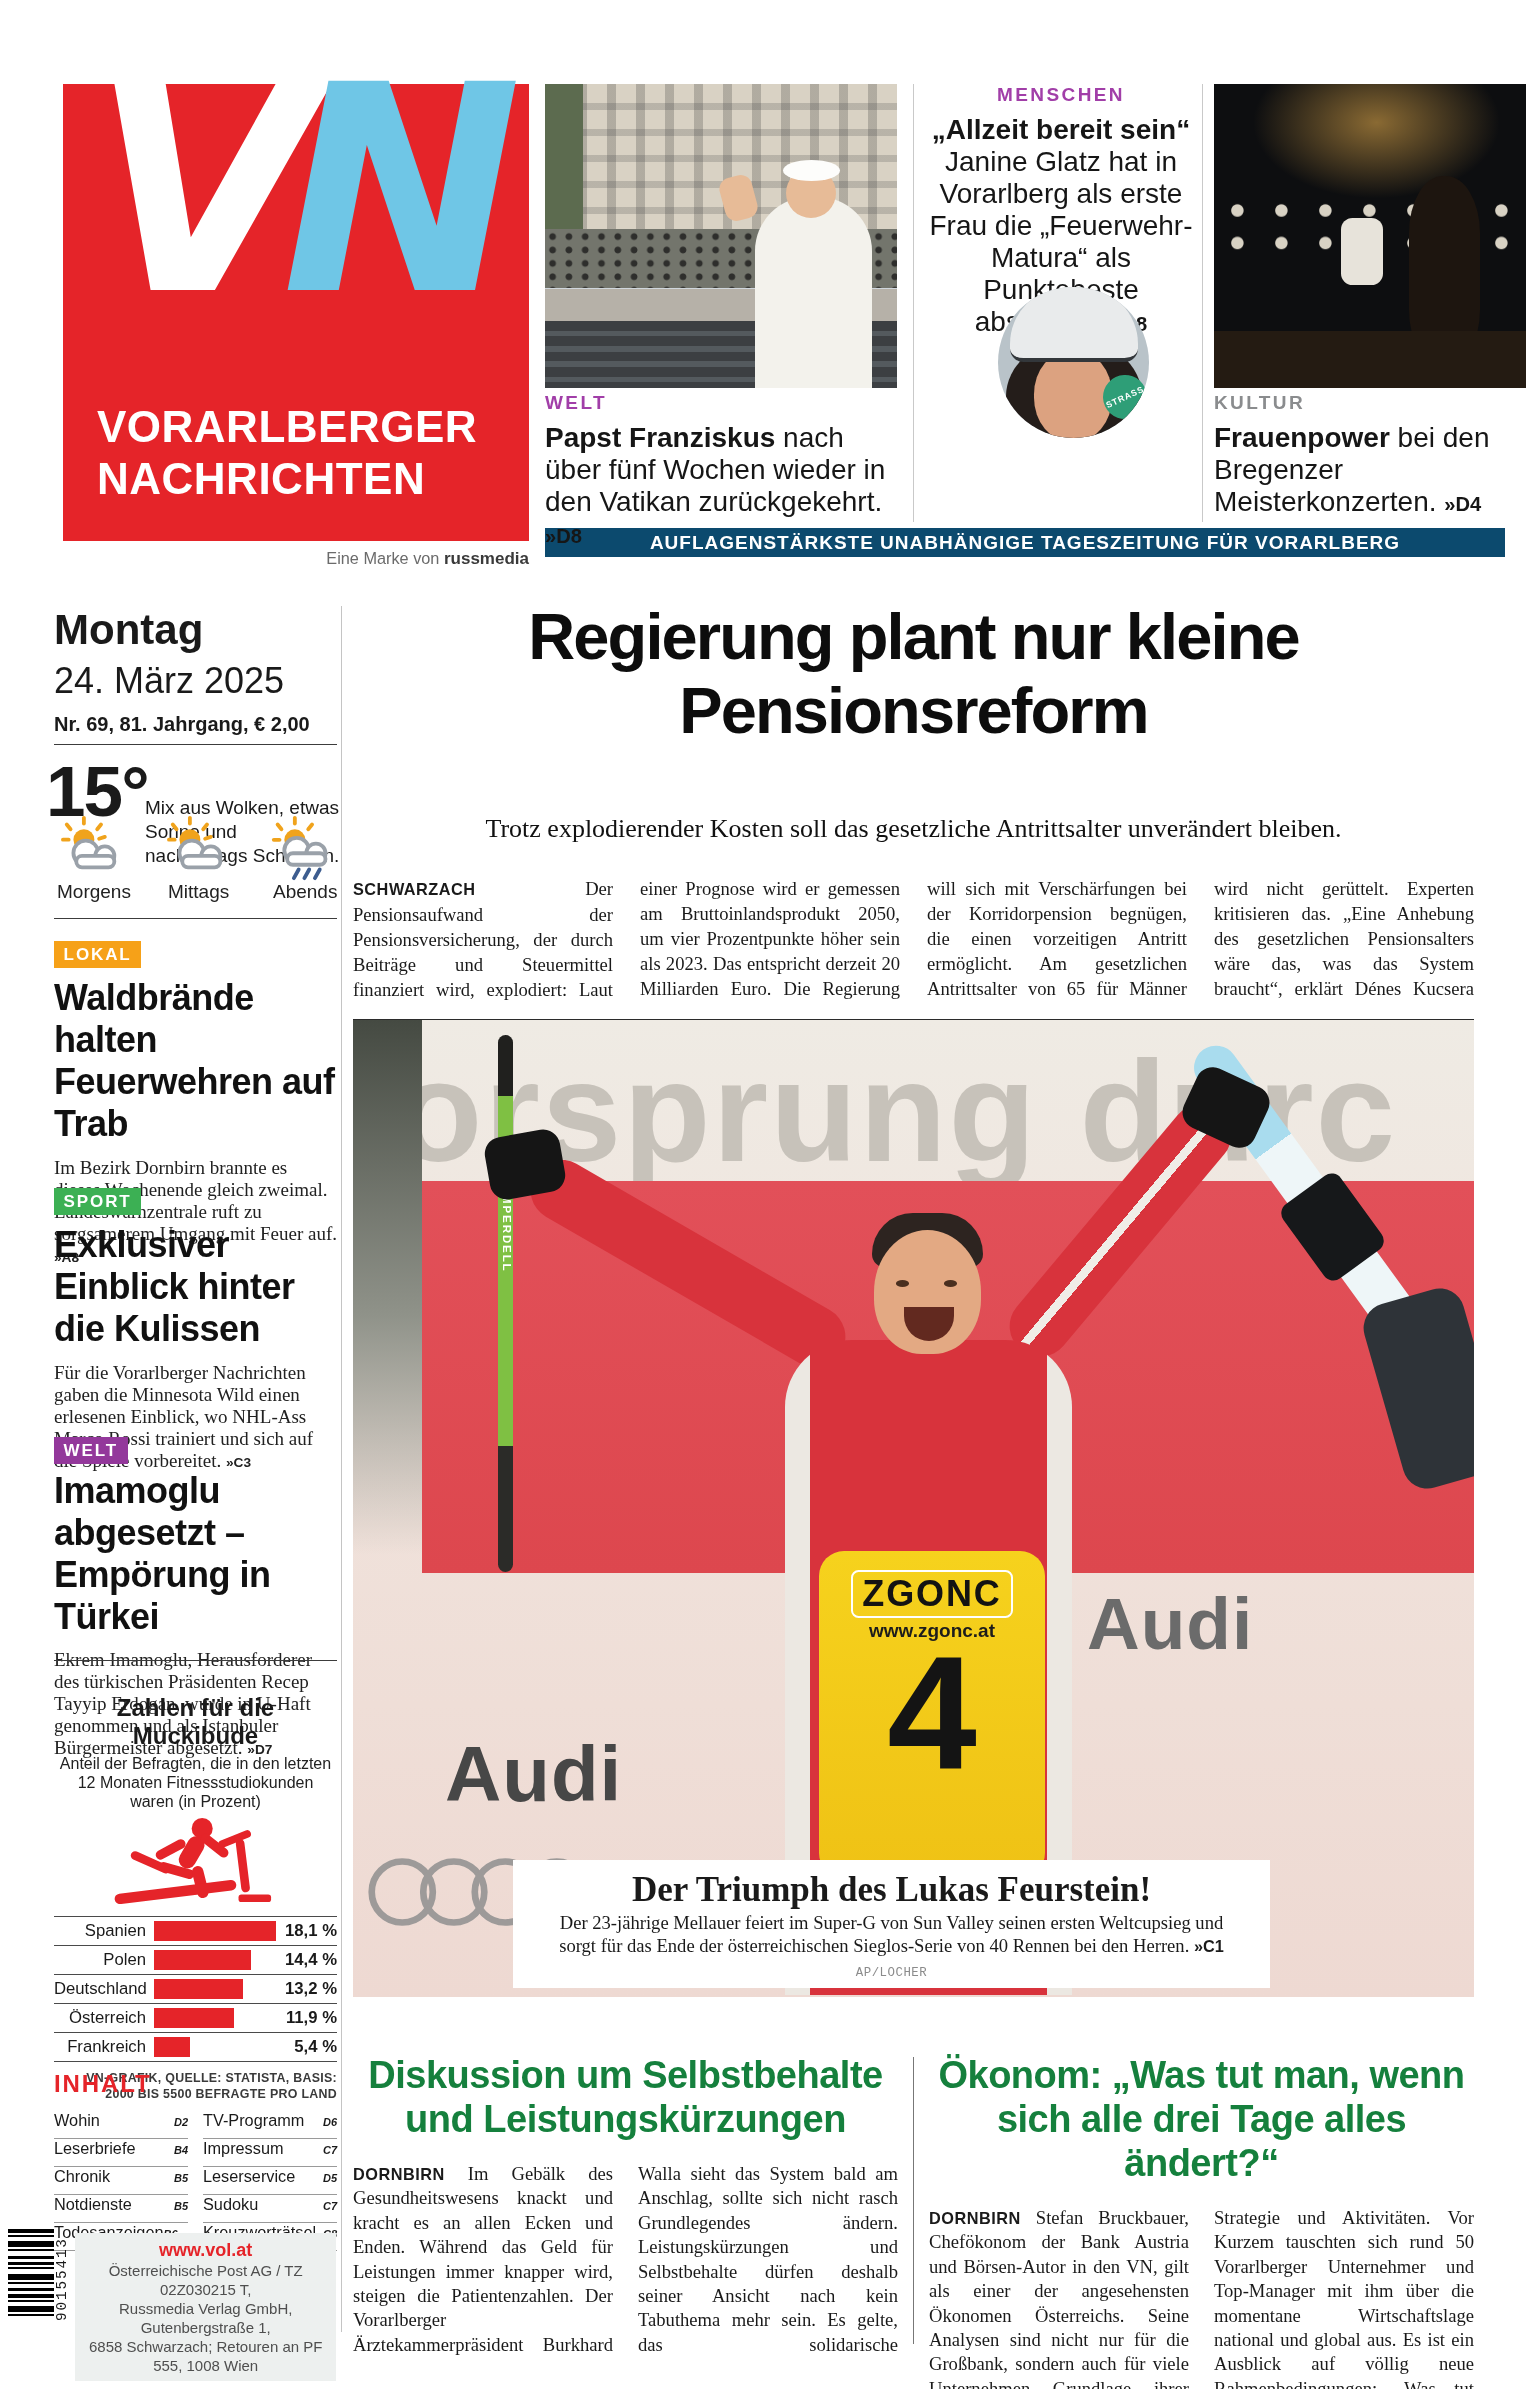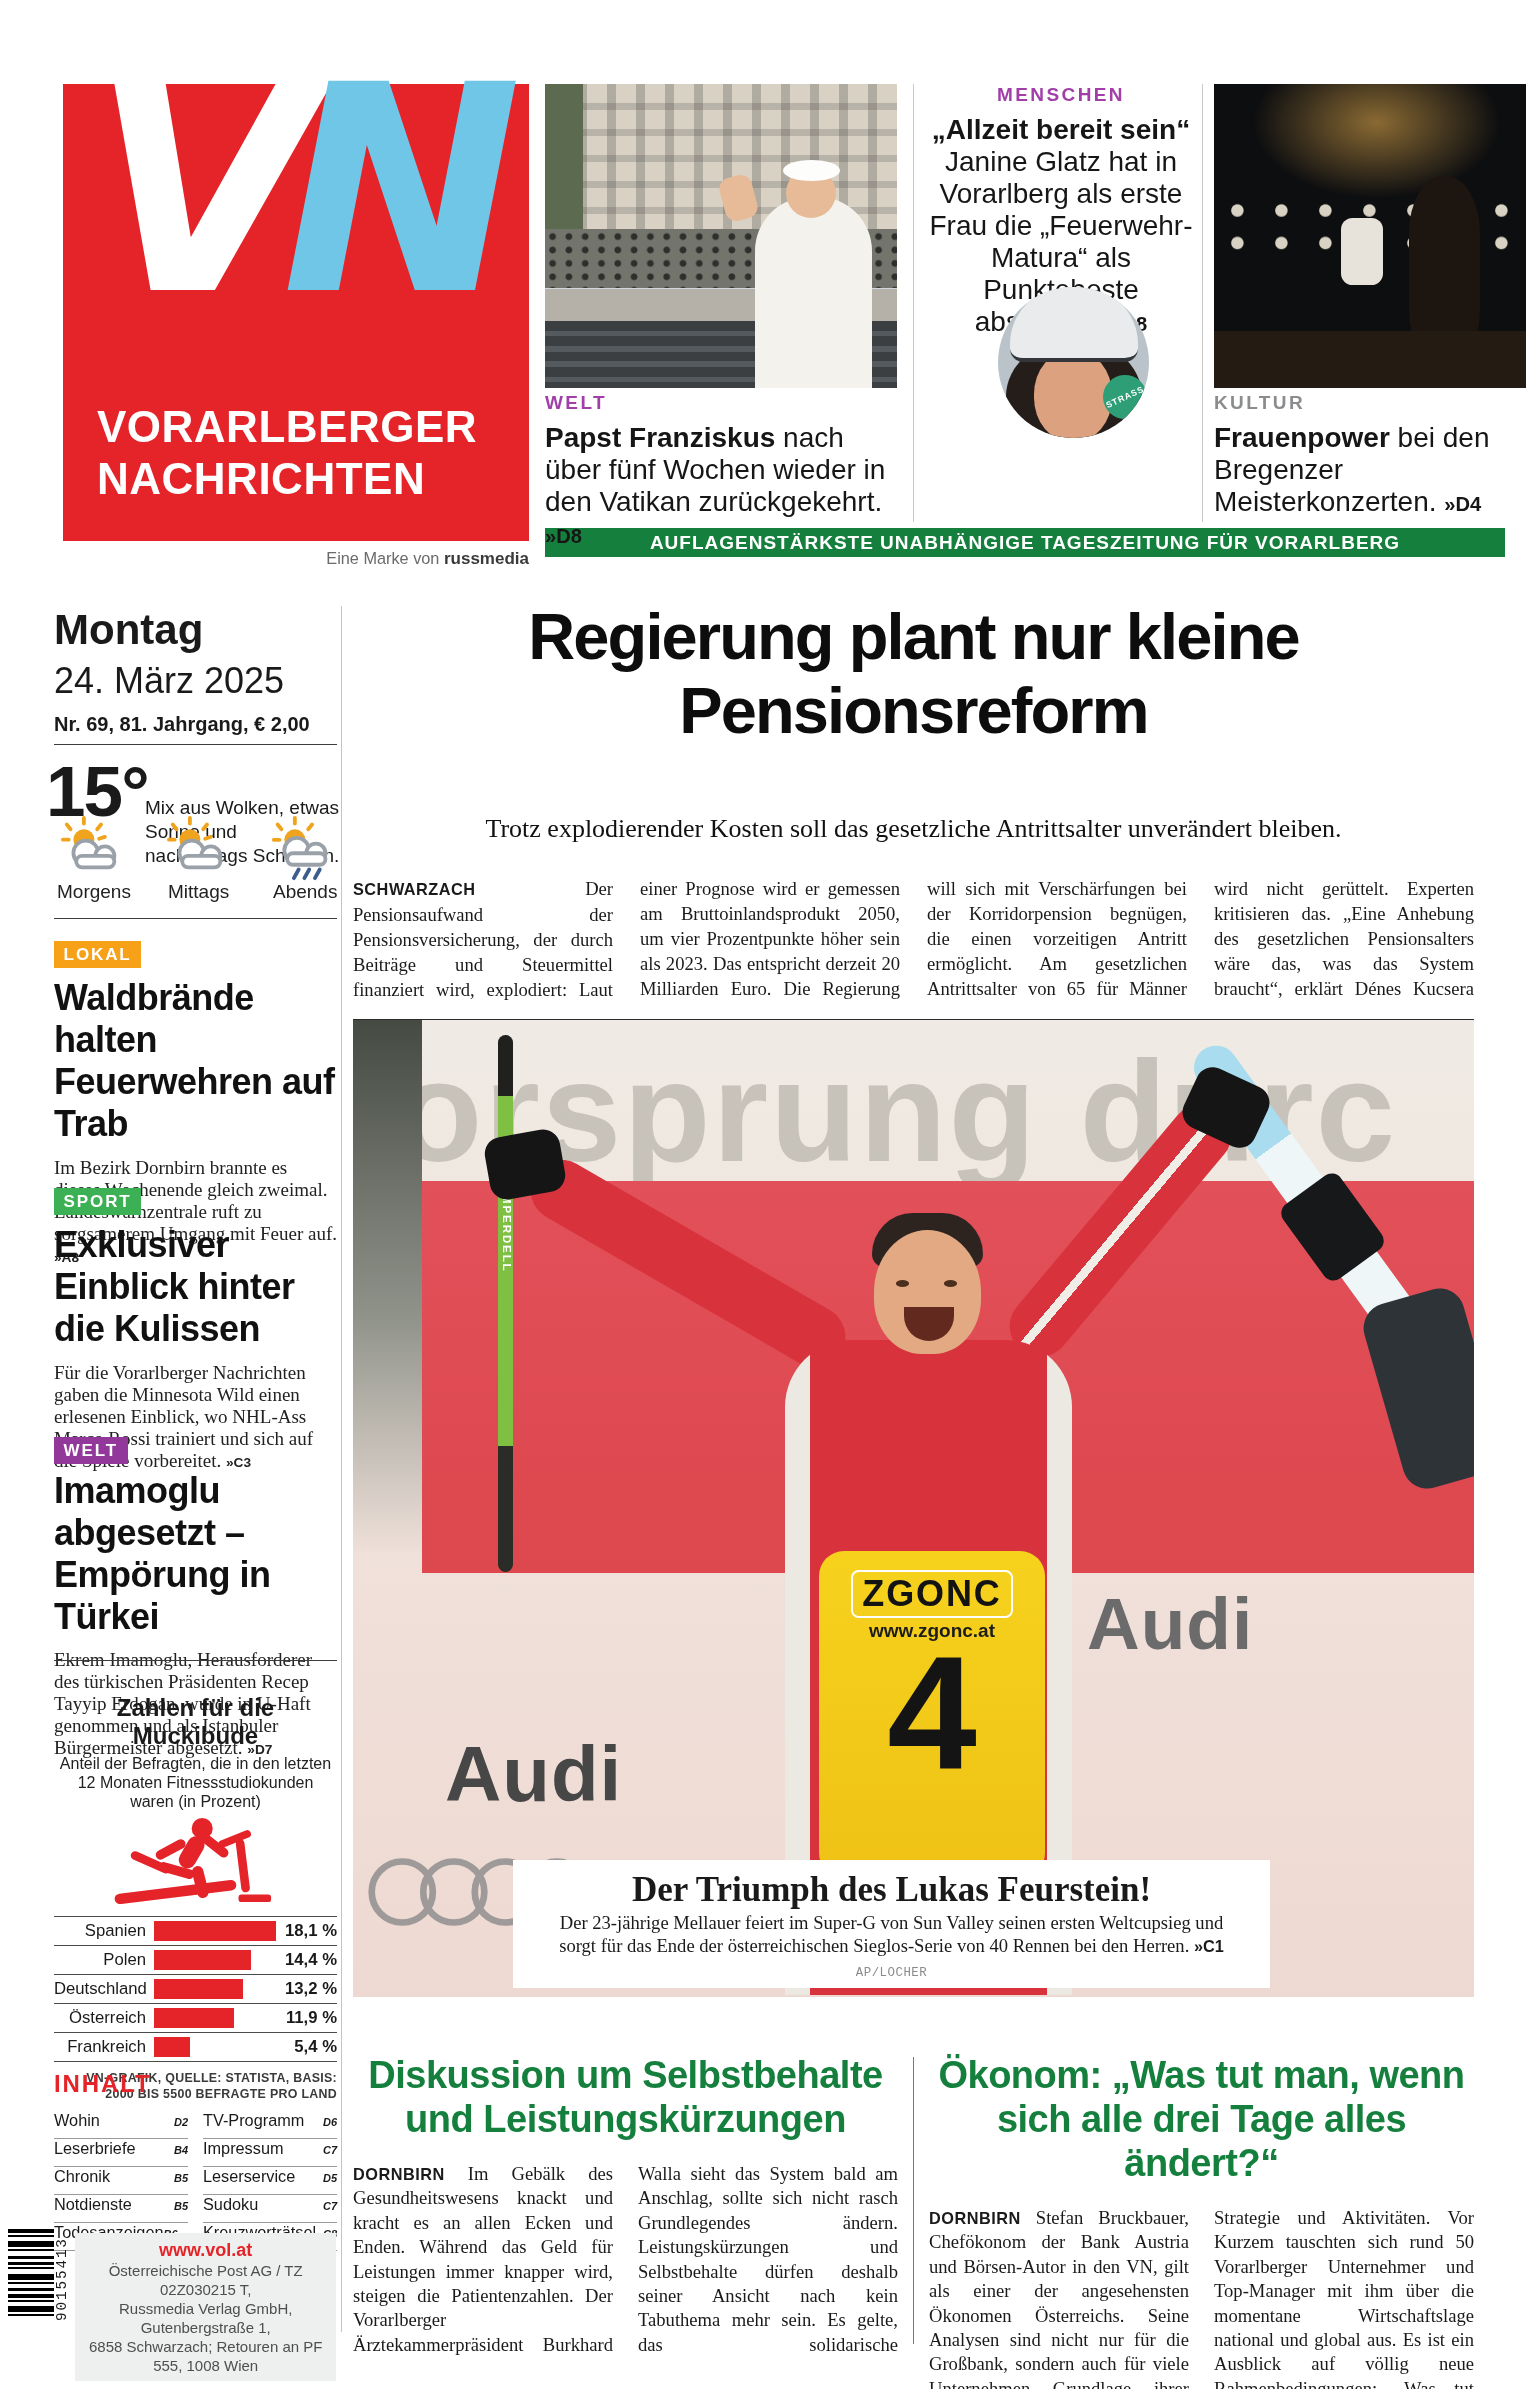--- a/index.html
+++ b/index.html
@@ -12,21 +12,21 @@
   .credit{font-size:12.4px;color:#8b8b8b;letter-spacing:0.5px;font-family:Liberation Mono, monospace;}
 
   
   .logo-box{left:63px;top:84px;width:466px;height:457px;background:#e52429;}
   .vn-letters{position:absolute;left:29px;top:-36px;font-weight:bold;font-style:italic;
               font-size:287px;line-height:287px;letter-spacing:-32.5px;font-family:"DejaVu Sans",sans-serif;}
   .vn-v{color:#fff;} .vn-n{color:#6fc6e6;}
   .brand{position:absolute;left:34px;top:317px;color:#fff;font-weight:800;font-size:44px;line-height:52px;letter-spacing:0.5px;}
   .tagline{left:63px;top:549px;width:466px;text-align:right;font-size:16.3px;color:#6b6b6b;}
   .tagline b{color:#3a3a3a;font-size:17px;}
-  .banner{left:545px;top:528px;width:960px;height:29px;background:#15803d;color:#fff;
+  .banner{left:545px;top:528px;width:960px;height:29px;background:#0c4a6e;color:#fff;
           display:flex;align-items:center;justify-content:center;font-weight:800;font-size:19px;letter-spacing:1px;}
 
   
   .vrule{width:1px;background:#c9c9c9;}
   .kicker{font-weight:800;font-size:19px;letter-spacing:2.4px;}
   .k-purple{color:#a13ea8;} .k-gray{color:#8a8c8e;}
   .tz{font-size:28px;line-height:32px;color:#161616;}
   .tz b{font-weight:800;}
 
   

